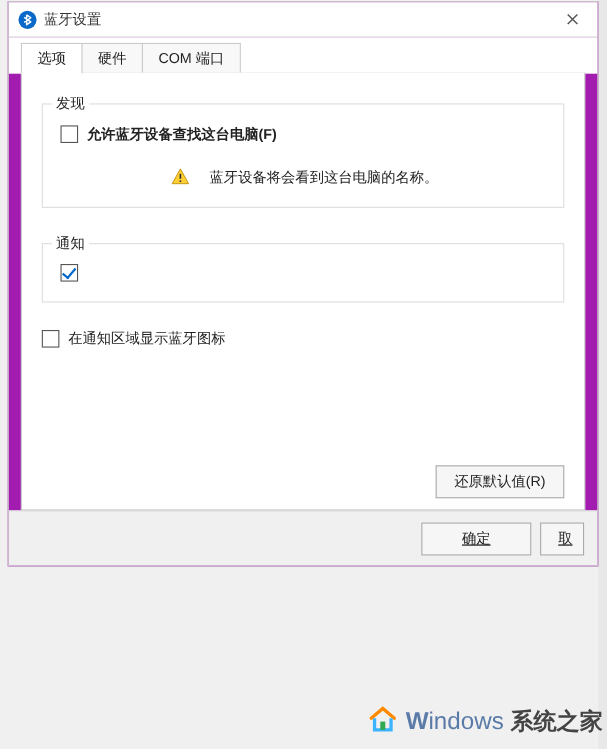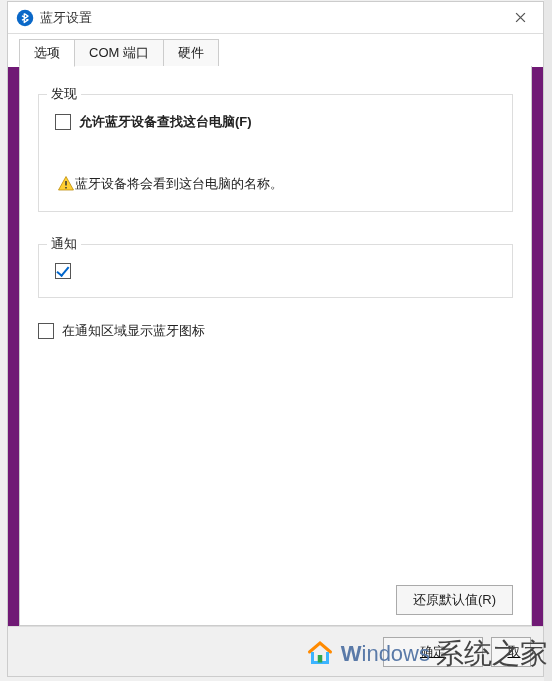--- a/index.html
+++ b/index.html
@@ -12,22 +12,22 @@
       width: 552px;
       height: 681px;
       position: relative;
       overflow: hidden;
     }
     .dialog {
       position: absolute;
       top: 1px;
       left: 7px;
       width: 537px;
-      height: 676px;
-      background: #701a75;
+      height: 514px;
+      background: #a21caf;
       border: 1px solid #ccc;
       display: flex;
       flex-direction: column;
     }
     .titlebar {
       height: 32px;
       display: flex;
       align-items: center;
       padding: 0 2px 0 8px;
       border-bottom: 1px solid #ddd;
@@ -139,22 +139,24 @@
       border-bottom: 2px solid #0066cc;
       transform: rotate(-50deg) translate(1px, -1px);
     }
     .checkbox-label {
       font-size: 13px;
       color: #222;
     }
     .warning-row {
       display: flex;
       align-items: center;
-      margin-top: 44px;
+      gap: 18px;
+      margin-top: 21px;
       margin-left: 2px;
+      justify-content: center;
     }
     .warning-icon {
       width: 18px;
       height: 18px;
       position: relative;
       flex-shrink: 0;
     }
     .warning-icon svg {
       width: 18px;
       height: 18px;
@@ -213,22 +215,22 @@
     .wm-text {
       font-family: "Segoe UI", sans-serif;
       font-size: 22px;
       font-weight: 400;
       color: #5a7aa8;
     }
     .wm-text .bold {
       font-weight: 700;
     }
     .wm-cn {
-      font-size: 28px;
-      font-weight: normal;
+      font-size: 21px;
+      font-weight: bold;
       color: #444;
     }
     .wm-url {
       font-size: 14px;
       color: #999;
       margin-top: -2px;
     }
     .wm-logo svg {
       width: 30px;
       height: 30px;
@@ -259,22 +261,22 @@
     <span class="title-text">蓝牙设置</span>
     <div class="close-btn">
       <svg viewBox="0 0 10 10">
           <path d="M1 1 L9 9 M9 1 L1 9" stroke="currentColor" stroke-width="1.2"></path>
         </svg>
     </div>
   </div>
 
   <div class="tabs">
     <div class="tab active">选项</div>
+    <div class="tab">硬件</div>
     <div class="tab">COM 端口</div>
-    <div class="tab">硬件</div>
     <div class="tab-border"></div>
   </div>
 
   <div class="tab-content">
 
     <div class="fieldset">
       <div class="fieldset-legend">发现</div>
       <div class="checkbox-row">
         <div class="checkbox"></div>
         <span class="checkbox-label"><span>允许蓝牙设备查找这台电脑(F)</span></span>

